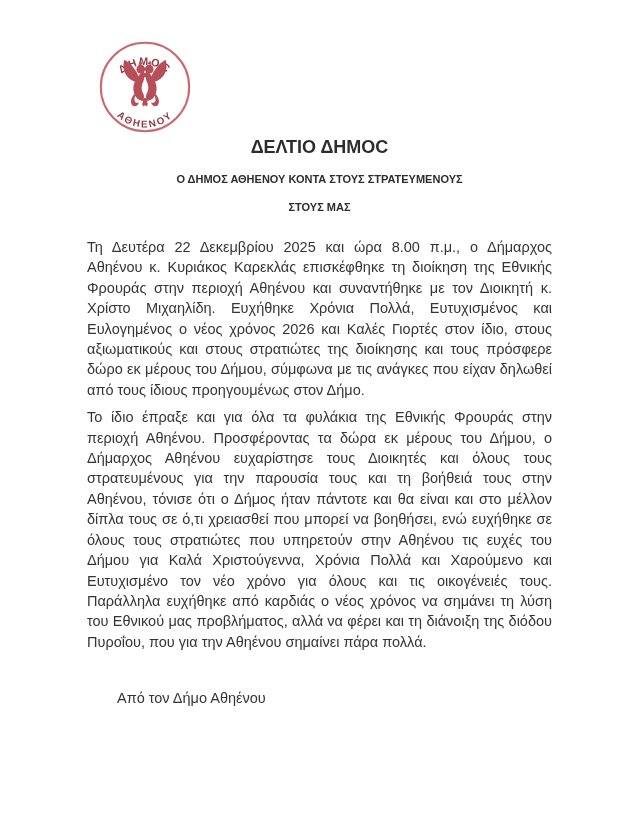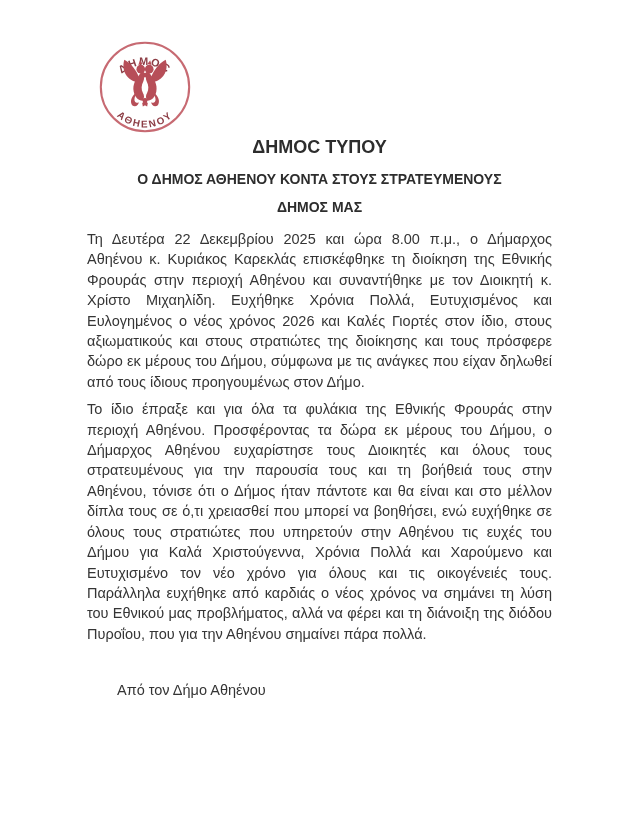--- a/index.html
+++ b/index.html
@@ -28,33 +28,33 @@
     margin: 2px 0 0 0;
     text-align: center;
     font-size: 18px;
     line-height: 22px;
     font-weight: 700;
     color: #2d2d2d;
   }
   .headline {
     margin: 7px 0 0 0;
     text-align: center;
-    font-size: 14px;
+    font-size: 11px;
     line-height: 28px;
     font-weight: 700;
     color: #2d2d2d;
   }
   .body-par {
     margin: 0 0 7px 0;
     font-size: 14.5px;
     line-height: 20.4px;
     text-align: justify;
     color: #353535;
   }
-  .body-par:first-of-type { margin-top: 8px; }
+  .body-par:first-of-type { margin-top: 16px; }
   .footer {
     display: flex;
     justify-content: space-between;
     margin-top: 36px;
     padding: 0 35px 0 30px;
     font-size: 14.5px;
     line-height: 20px;
     color: #353535;
   }
 </style>
@@ -89,25 +89,25 @@
         <textPath href="#arc-bottom" xlink:href="#arc-bottom" startOffset="50%" text-anchor="middle">ΑΘΗΕΝΟΥ</textPath>
       </text>
 
       <g fill="#b74e58">
         <use href="#creature" xlink:href="#creature"></use>
         <use href="#creature" xlink:href="#creature" transform="translate(100,0) scale(-1,1)"></use>
       </g>
     </svg>
   </div>
 
-  <h1 class="title">ΔΗΜΟC ΤΥΠΟΥ</h1>
+  <h1 class="title">ΔΕΛΤΙΟ ΔΗΜΟC</h1>
 
   <h2 class="headline">
     <div>Ο ΔΗΜΟΣ ΑΘΗΕΝΟΥ ΚΟΝΤΑ ΣΤΟΥΣ ΣΤΡΑΤΕΥΜΕΝΟΥΣ</div>
-    <div>ΔΗΜΟΣ ΜΑΣ</div>
+    <div>ΣΤΟΥΣ ΜΑΣ</div>
   </h2>
 
   <p class="body-par">Τη Δευτέρα 22 Δεκεμβρίου 2025 και ώρα 8.00 π.μ., ο Δήμαρχος Αθηένου κ. Κυριάκος Καρεκλάς επισκέφθηκε τη διοίκηση της Εθνικής Φρουράς στην περιοχή Αθηένου και συναντήθηκε με τον Διοικητή κ. Χρίστο Μιχαηλίδη. Ευχήθηκε Χρόνια Πολλά, Ευτυχισμένος και Ευλογημένος ο νέος χρόνος 2026  και Καλές Γιορτές στον ίδιο, στους αξιωματικούς και στους στρατιώτες της διοίκησης και τους πρόσφερε δώρο εκ μέρους του Δήμου, σύμφωνα με τις ανάγκες που είχαν δηλωθεί από τους ίδιους προηγουμένως στον Δήμο.</p>
 
   <p class="body-par">Το ίδιο έπραξε και για όλα τα φυλάκια της Εθνικής Φρουράς στην περιοχή Αθηένου. Προσφέροντας τα δώρα εκ μέρους του Δήμου, ο Δήμαρχος Αθηένου ευχαρίστησε τους Διοικητές και όλους τους στρατευμένους για την παρουσία τους και τη βοήθειά τους στην Αθηένου, τόνισε ότι ο Δήμος ήταν πάντοτε και θα είναι και στο μέλλον δίπλα τους σε ό,τι χρειασθεί που μπορεί να βοηθήσει, ενώ ευχήθηκε σε όλους τους στρατιώτες που υπηρετούν στην Αθηένου τις ευχές του Δήμου για Καλά Χριστούγεννα, Χρόνια Πολλά και Χαρούμενο και Ευτυχισμένο τον νέο χρόνο για όλους και τις οικογένειές τους. Παράλληλα ευχήθηκε από καρδιάς ο νέος χρόνος να σημάνει τη λύση του Εθνικού μας προβλήματος, αλλά να φέρει και τη διάνοιξη της διόδου Πυροΐου, που για την Αθηένου σημαίνει πάρα πολλά.</p>
 
 
   <div class="footer">
     <span>Από τον Δήμο Αθηένου</span>
   </div>

